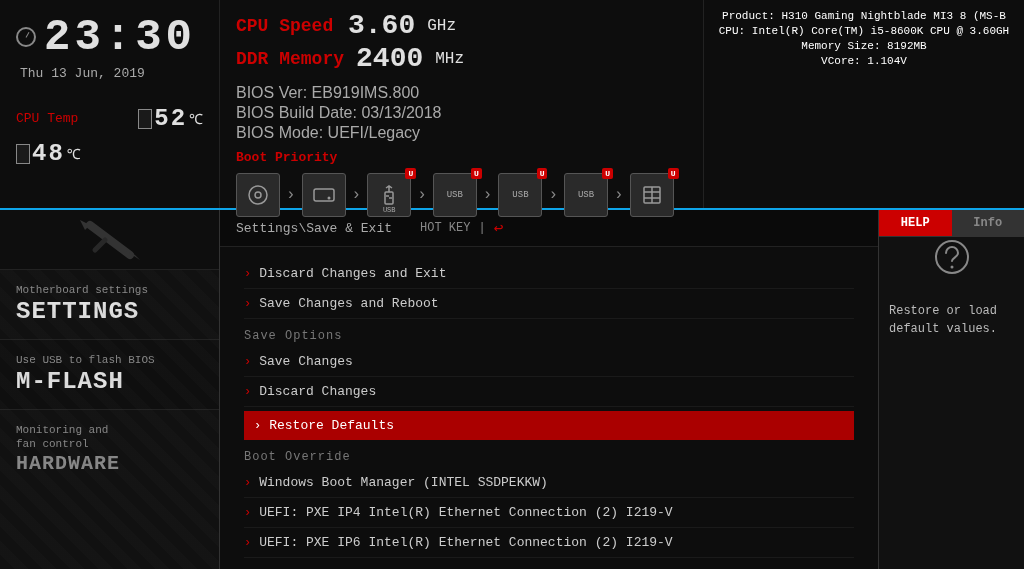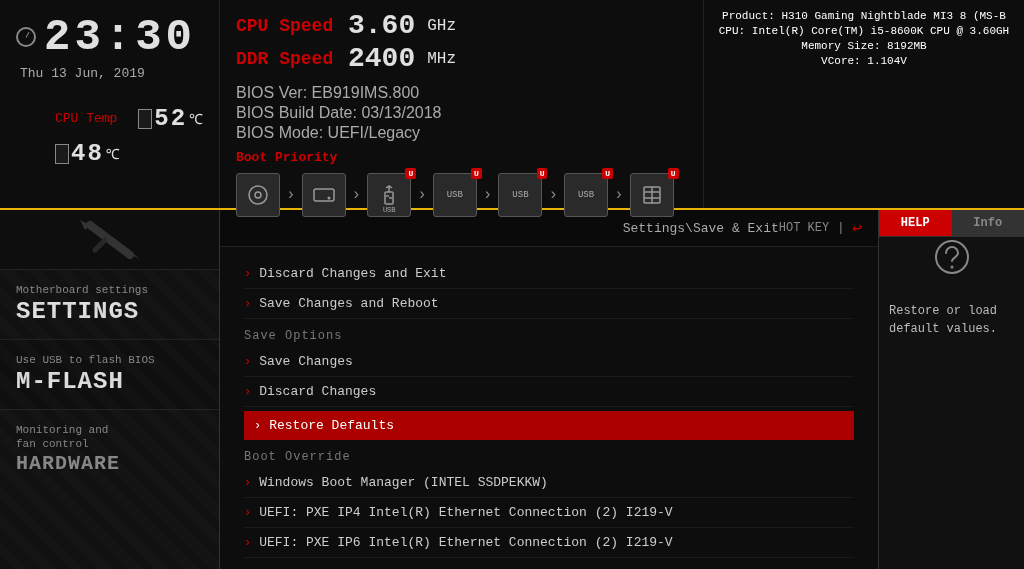--- a/index.html
+++ b/index.html
@@ -11,21 +11,21 @@
       overflow: hidden;
       color: #fff;
     }
 
     
     .top-bar {
       display: flex;
       width: 100%;
       height: 210px;
       background: #111;
-      border-bottom: 2px solid #eab308;
+      border-bottom: 2px solid #0ea5e9;
     }
 
     
     .top-left {
       width: 220px;
       background: #0d0d0d;
       display: flex;
       flex-direction: column;
       padding: 12px 16px;
       border-right: 1px solid #222;
@@ -64,21 +64,20 @@
     }
     .clock-date {
       font-size: 13px;
       color: #aaa;
       margin-bottom: 16px;
       margin-left: 4px;
     }
 
     .temp-section {
       margin-top: 8px;
-      margin-left: 39px;
     }
     .temp-row {
       display: flex;
       align-items: center;
       justify-content: space-between;
       margin-bottom: 8px;
     }
     .temp-label {
       color: #cc0000;
       font-size: 13px;
@@ -245,25 +244,26 @@
 
     
     .main-panel {
       flex: 1;
       background: #0d0d0d;
       display: flex;
       flex-direction: column;
     }
     .panel-header {
       display: flex;
-      justify-content: flex-end;
+      justify-content: flex-start;
       align-items: center;
       padding: 8px 16px;
       background: #0a0a0a;
       border-bottom: 1px solid #222;
+      gap: 28px;
     }
     .panel-path {
       font-size: 13px;
       color: #aaa;
       font-family: 'Courier New', monospace;
     }
     .panel-hotkey {
       display: flex;
       align-items: center;
       gap: 8px;
@@ -413,21 +413,21 @@
     </div>
   </div>
 
   <div class="top-center">
     <div class="speed-row">
       <span class="speed-label">CPU Speed</span>
       <span class="speed-value">3.60</span>
       <span class="speed-unit">GHz</span>
     </div>
     <div class="speed-row">
-      <span class="speed-label">DDR Speed</span>
+      <span class="speed-label">DDR Memory</span>
       <span class="speed-value">2400</span>
       <span class="speed-unit">MHz</span>
     </div>
     <div class="bios-info">
       <div class="bios-line">
         <span>BIOS Ver:</span>
         <span>EB919IMS.800</span>
       </div>
       <div class="bios-line">
         <span>BIOS Build Date:</span>

